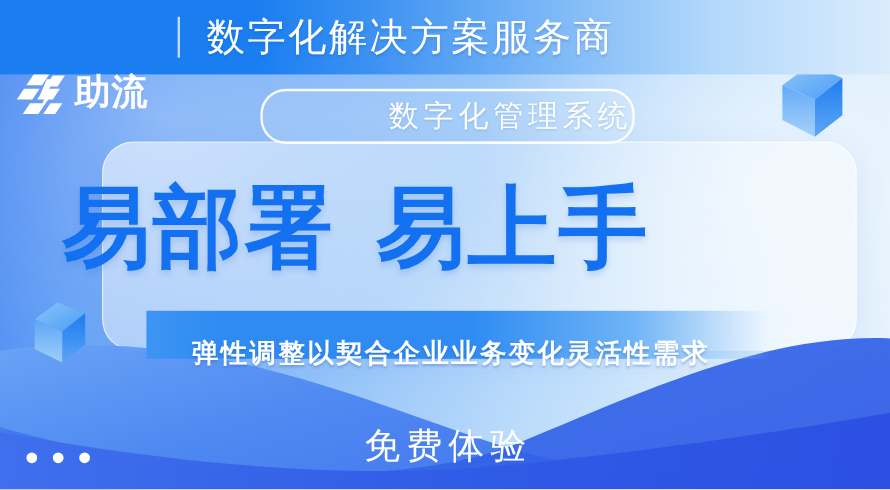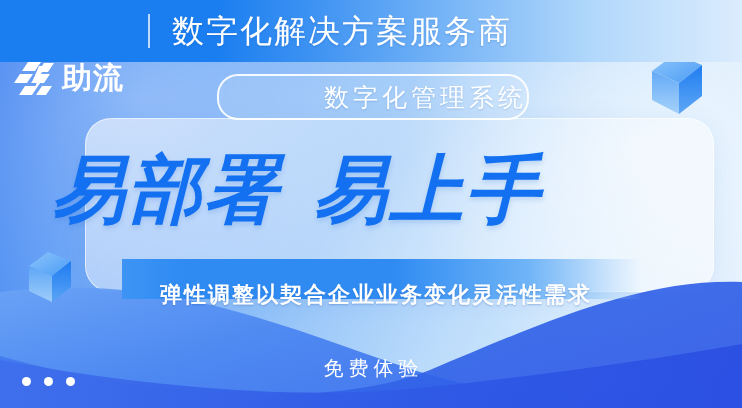--- a/index.html
+++ b/index.html
@@ -137,21 +137,20 @@
     width: 593px;
     text-align: center;
     z-index: 20;
     font-size: 74px;
     font-weight: 700;
     color: #1370f0;
     letter-spacing: 2px;
     line-height: 96px;
     white-space: nowrap;
     text-shadow: 0 3px 5px rgba(40,110,210,0.20);
-    font-style: italic;
   }
   .headline .gap { display: inline-block; width: 34px; }
 
   
   .subbar {
     position: absolute;
     left: 122px; top: 259px;
     width: 520px; height: 40px;
     background: linear-gradient(90deg, #3d94f4 0%, #2f8bf2 12%, #2f8bf2 52%, #6fb4f7 78%, rgba(150,200,250,0.35) 94%, rgba(180,218,252,0) 100%);
     z-index: 20;
@@ -179,21 +178,21 @@
   }
   .waves svg { display: block; }
 
   
   .cta {
     position: absolute;
     left: 0; top: 358px;
     width: 742px;
     text-align: center;
     z-index: 25;
-    font-size: 20px;
+    font-size: 30px;
     font-weight: 400;
     color: #ffffff;
     letter-spacing: 5px;
     text-indent: 5px;
     line-height: 1;
     white-space: nowrap;
   }
 
   
   .dots {

